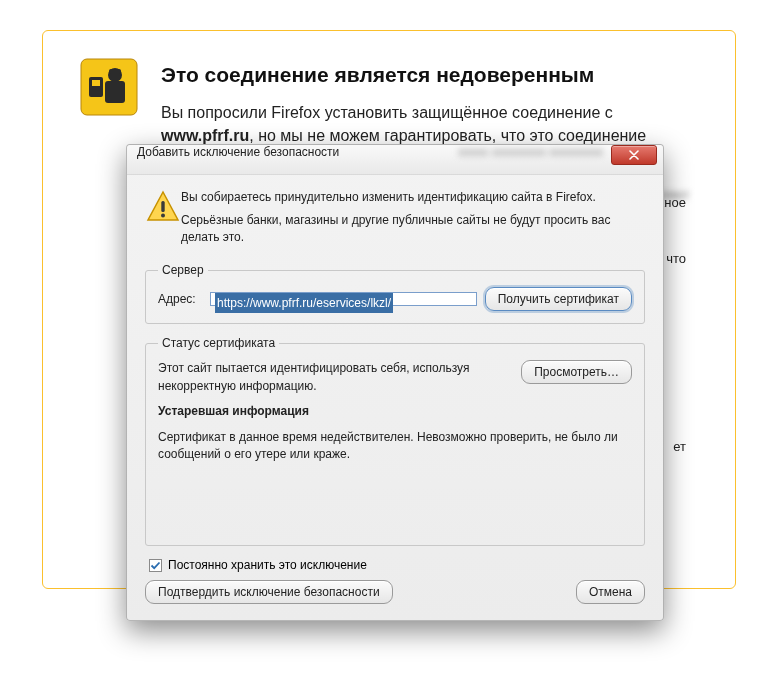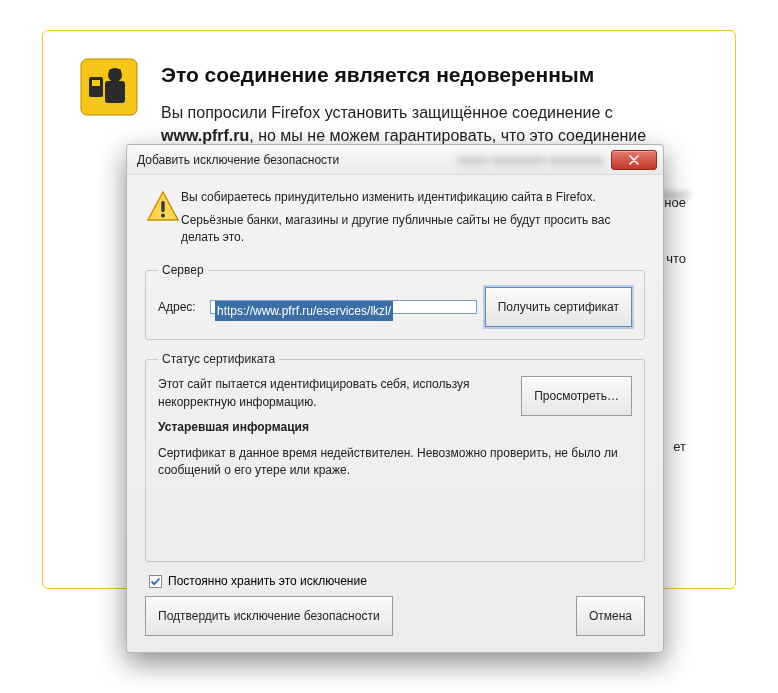--- a/index.html
+++ b/index.html
@@ -59,21 +59,21 @@
     top: 144px;
     width: 538px;
     background: linear-gradient(#f3f3f3, #ececec);
     border: 1px solid rgba(0,0,0,0.25);
     border-radius: 4px;
     box-shadow: 0 10px 28px rgba(0,0,0,0.45);
   }
   .titlebar {
     height: 30px;
     display: flex;
-    align-items: center;
+    align-items: flex-start;
     padding: 0 6px 0 10px;
     background: linear-gradient(#f9f9f9,#e9e9e9);
     border-bottom: 1px solid rgba(0,0,0,0.12);
     border-radius: 4px 4px 0 0;
   }
   .titlebar-title {
     font-size: 12px;
     color: #222;
     flex: 1;
   }
@@ -136,27 +136,27 @@
     position: relative;
   }
   .addr-input .sel {
     display: inline-block;
     background: #3a6ea5;
     color: #fff;
     padding: 2px 2px;
     line-height: 16px;
   }
   .btn {
-    height: 40px;
+    height: 24px;
     padding: 4px 12px;
     font-size: 12px;
     color: #222;
     background: linear-gradient(#fbfbfb,#e6e6e6);
     border: 1px solid #9a9a9a;
-    border-radius: 0;
+    border-radius: 9px;
     box-shadow: inset 0 1px 0 #fff;
     cursor: default;
     white-space: nowrap;
   }
   .btn.primary {
     border-color: #5a8bc2;
     box-shadow: 0 0 0 2px rgba(90,139,194,0.35), inset 0 1px 0 #fff;
   }
   .status-body p { margin: 0 0 8px; font-size: 12px; color: #222; line-height: 1.45; }
   .status-top {

